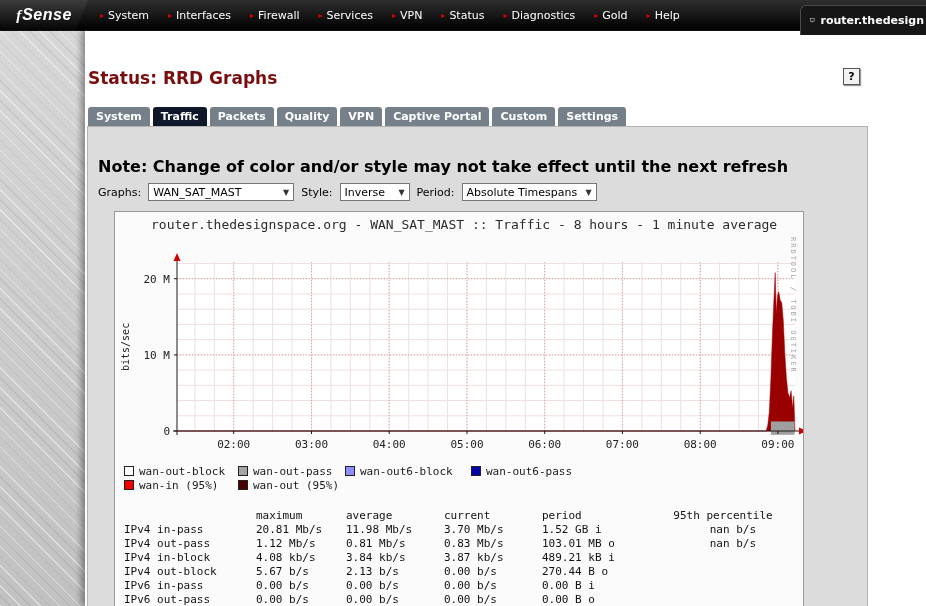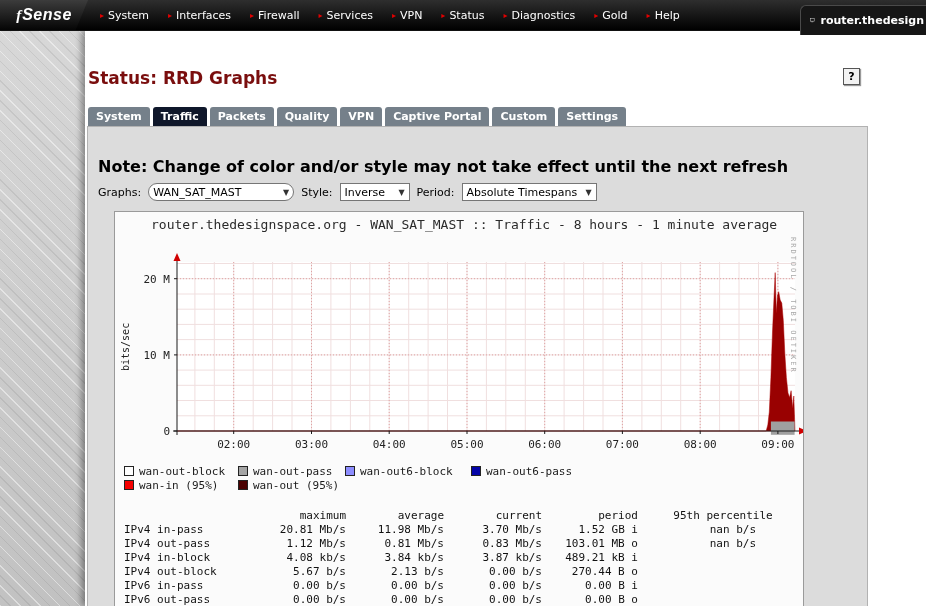--- a/index.html
+++ b/index.html
@@ -26,39 +26,39 @@
   .page-title{position:absolute;left:3px;top:38px;font-size:17px;font-weight:bold;color:#7a0e0e;}
   .help-btn{position:absolute;left:758px;top:38px;width:15px;height:15px;background:#f2f2f2;border:1px solid #555;box-shadow:1px 1px 1px rgba(0,0,0,.4);font-size:11px;font-weight:bold;color:#000;text-align:center;line-height:15px;cursor:pointer;}
   .tabs{position:absolute;left:3px;top:77px;display:flex;gap:3px;}
   .tab{background:#75808a;color:#fff;font-size:11px;font-weight:bold;padding:3px 8px 4px 8px;border-radius:3px 3px 0 0;cursor:pointer;white-space:nowrap;}
   .tab.active{background:#0f172a;}
   .panel{position:absolute;left:2px;top:96px;width:781px;height:520px;background:#dcdcdc;border:1px solid #b2b2b2;box-sizing:border-box;}
   .note{position:absolute;left:10px;top:30px;font-size:16px;font-weight:bold;color:#000;}
   .controls{position:absolute;left:10px;top:56px;display:flex;align-items:center;gap:7px;font-size:11px;color:#000;}
   .select{background:#fff;border:1px solid #767676;height:18px;box-sizing:border-box;display:flex;align-items:center;justify-content:space-between;padding:0 4px;font-size:11px;cursor:pointer;gap:8px;}
   .select .caret{font-size:8px;color:#333;}
-  .sel-graphs{width:146px;border-radius:9px;}
+  .sel-graphs{width:146px;}
   .sel-style{width:70px;}
   .sel-period{width:135px;}
   
   .graph-box{position:absolute;left:26px;top:84px;width:688px;height:436px;background:#fbfbfb;border:1px solid #9a9a9a;box-sizing:content-box;overflow:hidden;}
   .g-title{position:absolute;left:36px;top:5px;font:13px "DejaVu Sans Mono",monospace;color:#2b2b2b;white-space:nowrap;}
   .g-watermark{position:absolute;left:674px;top:25px;height:180px;writing-mode:vertical-rl;font:7px "DejaVu Sans Mono",monospace;color:#a8a8a8;letter-spacing:2px;z-index:2;}
   .g-ylabel{position:absolute;left:5px;top:55px;height:160px;writing-mode:vertical-rl;transform:rotate(180deg);font:10px "DejaVu Sans Mono",monospace;color:#222;text-align:center;}
   #plot{position:absolute;left:17px;top:40px;}
   .legend{position:absolute;left:9px;top:252px;font:11px "DejaVu Sans Mono",monospace;color:#1a1a1a;}
   .legend-row{display:flex;height:14px;align-items:center;}
   .legend-item{display:inline-flex;align-items:center;white-space:nowrap;}
   .legend-item .swatch{width:10px;height:10px;border:1px solid #222;margin-right:5px;box-sizing:border-box;display:inline-block;}
   .legend-item.col0{width:114px;} .legend-item.col1{width:107px;} .legend-item.col2{width:126px;} .legend-item.col3{width:auto;}
   .stats{position:absolute;left:9px;top:296px;font:11px "DejaVu Sans Mono",monospace;color:#111;}
   .stats-row{display:grid;grid-template-columns:132px 90px 98px 98px 96px 140px;height:14px;align-items:center;}
   .stats-row .cell{white-space:pre;}
   .stats-row .c0{text-align:left;}
-  .stats-row .c1,.stats-row .c2,.stats-row .c3,.stats-row .c4{text-align:right;}
+  .stats-row .c1,.stats-row .c2,.stats-row .c3,.stats-row .c4{}
   .stats-row .c5{text-align:right;padding-right:22px;}
   .stats-header .c5{text-align:center;padding-right:0;padding-left:30px;}
 </style>
 </head>
 <body>
 
 <div class="topbar">
   <div class="logo">
     <span class="logo-f">f</span>
       <span class="logo-txt">Sense</span>

